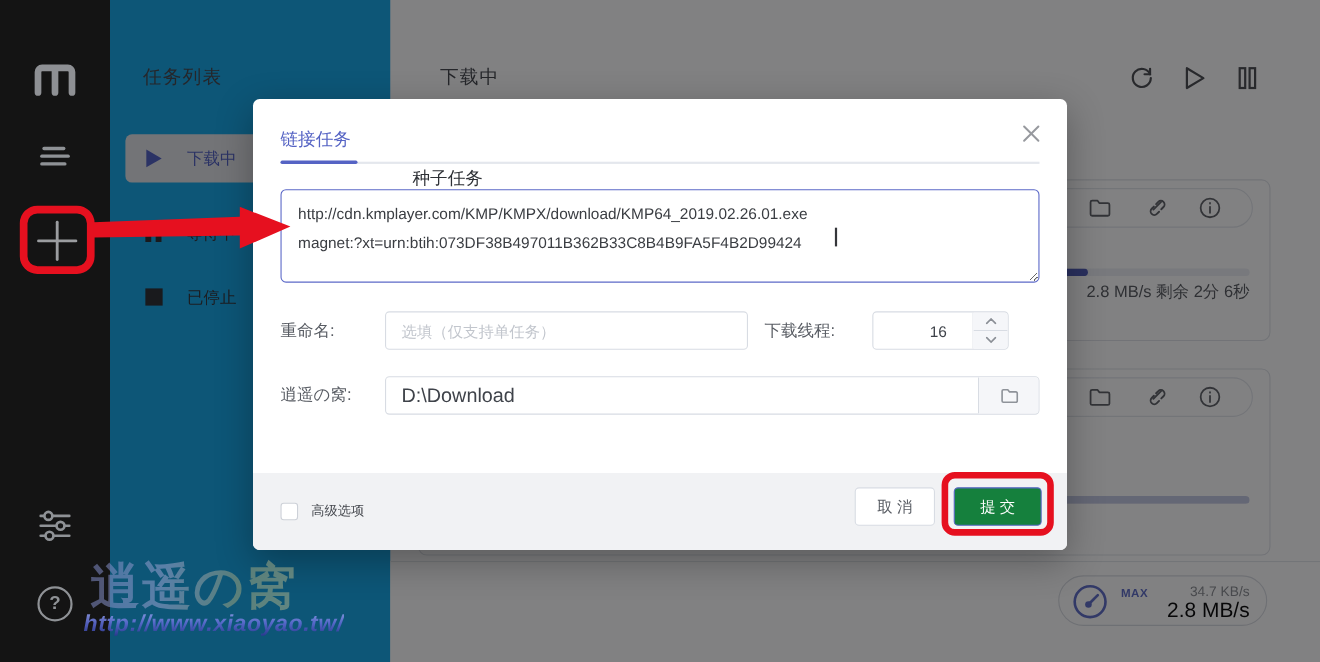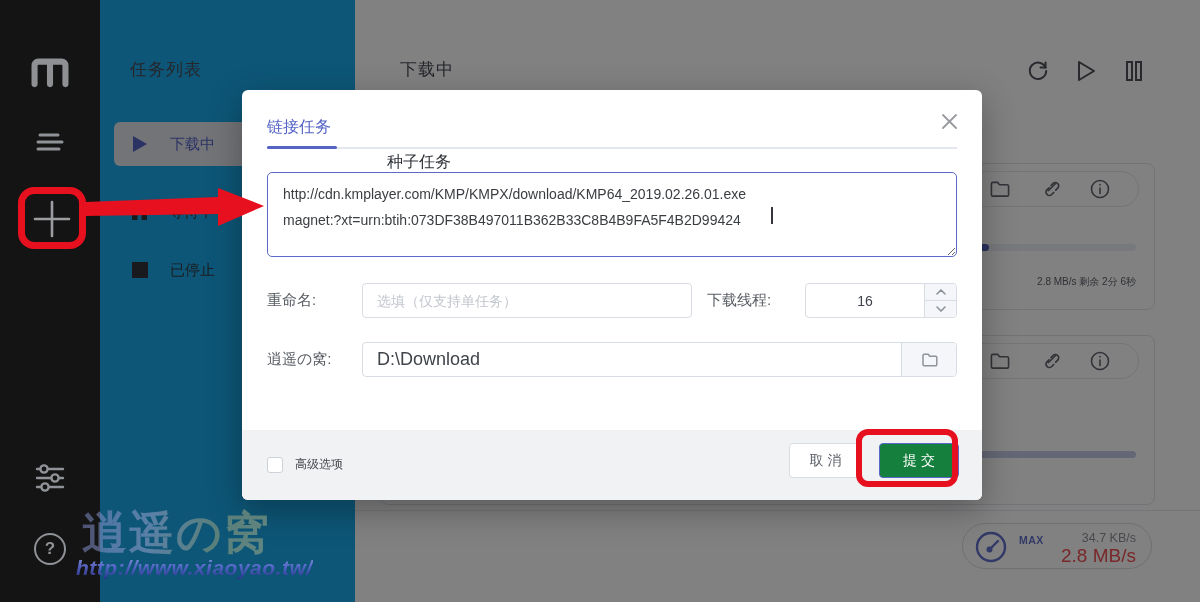--- a/index.html
+++ b/index.html
@@ -33,53 +33,53 @@
   .task-card { position:absolute; left:25px; width:775px; background:#fff; border:1px solid #dfe2e8; border-radius:8px; }
   .card-1 { top:163px; height:147px; }
   .card-2 { top:335px; height:170px; }
   .card-pill { position:absolute; right:15px; top:7px; width:255px; height:36px; border:1px solid #e2e5eb; border-radius:18px; display:flex; align-items:center; justify-content:flex-end; gap:30px; padding-right:28px; }
   .card-pill .icon-btn { width:20px; height:20px; }
   .progress-track { position:absolute; left:20px; right:18px; height:7px; background:#eceef4; border-radius:4px; overflow:hidden; }
   .card-1 .progress-track { top:80px; }
   .card-2 .progress-track { top:115px; }
   .progress-fill { height:100%; border-radius:4px; background:#4a57b5; }
   .progress-fill.waiting { background:#c3c8e4; }
-  .card-status { position:absolute; right:18px; top:111px; font-size:10px; color:#54575c; }
+  .card-status { position:absolute; right:18px; top:92px; font-size:15px; color:#54575c; }
 
   .bottom-bar { position:absolute; left:0; right:0; bottom:0; height:92px; border-top:1px solid #e2e5ea; background:#fff; }
   .speed-pill { position:absolute; right:48px; top:12px; width:190px; height:46px; border:1px solid #d8dbe1; border-radius:23px; }
   .gauge { position:absolute; left:11px; top:6px; width:34px; height:34px; }
   .max-label { position:absolute; left:56px; top:10px; font-size:10.5px; font-weight:bold; color:#5b6ac7; letter-spacing:0.5px; }
   .limit-speed { position:absolute; right:15px; top:7px; font-size:12.5px; color:#888b90; }
-  .current-speed { position:absolute; right:15px; top:21px; font-size:19px; color:#ef4444; }
+  .current-speed { position:absolute; right:15px; top:21px; font-size:19px; color:#000000; }
 
   
   .overlay { position:absolute; left:100px; top:0; right:0; bottom:0; background:rgba(13,13,16,0.52); z-index:5; }
 
   
-  .dialog { position:absolute; left:242px; top:90px; width:740px; height:410px; background:#fff; border-radius:6px; box-shadow:0 10px 34px rgba(0,0,0,0.3); z-index:10;text-decoration:underline; }
+  .dialog { position:absolute; left:230px; top:90px; width:740px; height:410px; background:#fff; border-radius:6px; box-shadow:0 10px 34px rgba(0,0,0,0.3); z-index:10;text-decoration:underline; }
   .tab { position:absolute; top:27px; font-size:16px; cursor:pointer; }
   .tab-0 { left:25px; color:#5563c4; }
   .tab-1 { left:145px; color:#2e3136;margin-top:35px; }
   .tabs-divider { position:absolute; left:25px; right:25px; top:57px; height:2px; background:#e4e7ed; }
   .tab-active-bar { position:absolute; left:25px; top:56px; width:70px; height:3px; background:#5563c4; border-radius:2px; }
   .dlg-close { position:absolute; right:24px; top:22px; width:18px; height:18px; }
 
   .links-area { position:absolute; left:25px; top:82px; width:690px; height:85px; border:1.5px solid #5c69c8; border-radius:5px; padding:8px 15px; font-family:"Liberation Sans","DejaVu Sans",sans-serif; font-size:14px; line-height:26px; color:#3a3d42; resize:vertical; outline:none; background:#fff; }
   .text-caret { position:absolute; left:529px; top:117px; width:1.5px; height:17px; background:#35363a; z-index:2; pointer-events:none; }
 
   .fld-label { position:absolute; font-size:15px; color:#585c63; }
   .lbl-rename { left:25px; top:201px; }
   .lbl-threads { left:465px; top:201px; }
   .lbl-path { left:25px; top:260px; }
 
   .text-input { position:absolute; height:35px; border:1px solid #d8dce3; border-radius:4px; font-size:14px; color:#3f434a; padding:0 14px; outline:none; background:#fff; }
   .inp-rename { left:120px; top:193px; width:330px; }
   .inp-rename::placeholder { color:#c2c6cd; opacity:1; }
-  .num-wrap { position:absolute; left:563px; top:193px; width:152px; height:35px; border:1px solid #d8dce3; border-radius:4px; background:#fff; }
+  .num-wrap { position:absolute; left:563px; top:193px; width:124px; height:35px; border:1px solid #d8dce3; border-radius:4px; background:#fff; }
   .num-value { position:absolute; left:0; top:0; width:118px; height:33px; border:none; outline:none; text-align:center; font-size:14px; color:#3f434a; background:transparent; }
   .spinner { position:absolute; right:0; top:0; width:32px; height:33px; border-left:1px solid #d8dce3; border-radius:0 3px 3px 0; overflow:hidden; }
   .spin-btn { width:100%; height:50%; background:#f5f6f9; display:flex; align-items:center; justify-content:center; cursor:pointer; }
   .spin-up { border-bottom:1px solid #d8dce3; }
   .path-wrap { position:absolute; left:120px; top:252px; width:595px; height:35px; border:1px solid #d8dce3; border-radius:4px; background:#fff; }
   .path-value { position:absolute; left:0; top:0; width:538px; height:33px; border:none; outline:none; font-size:18px; color:#3f434a; padding:0 14px; background:transparent; }
   .path-append { position:absolute; right:0; top:0; width:55px; height:33px; border-left:1px solid #d8dce3; background:#f5f6f9; border-radius:0 3px 3px 0; display:flex; align-items:center; justify-content:center; cursor:pointer; }
 
   .dlg-footer { position:absolute; left:0; right:0; bottom:0; height:70px; background:#f1f2f4; border-radius:0 0 6px 6px; }
   .checkbox { position:absolute; left:25px; top:27px; width:16px; height:16px; background:#fff; border:1px solid #cdd1d8; border-radius:3px; cursor:pointer; }

